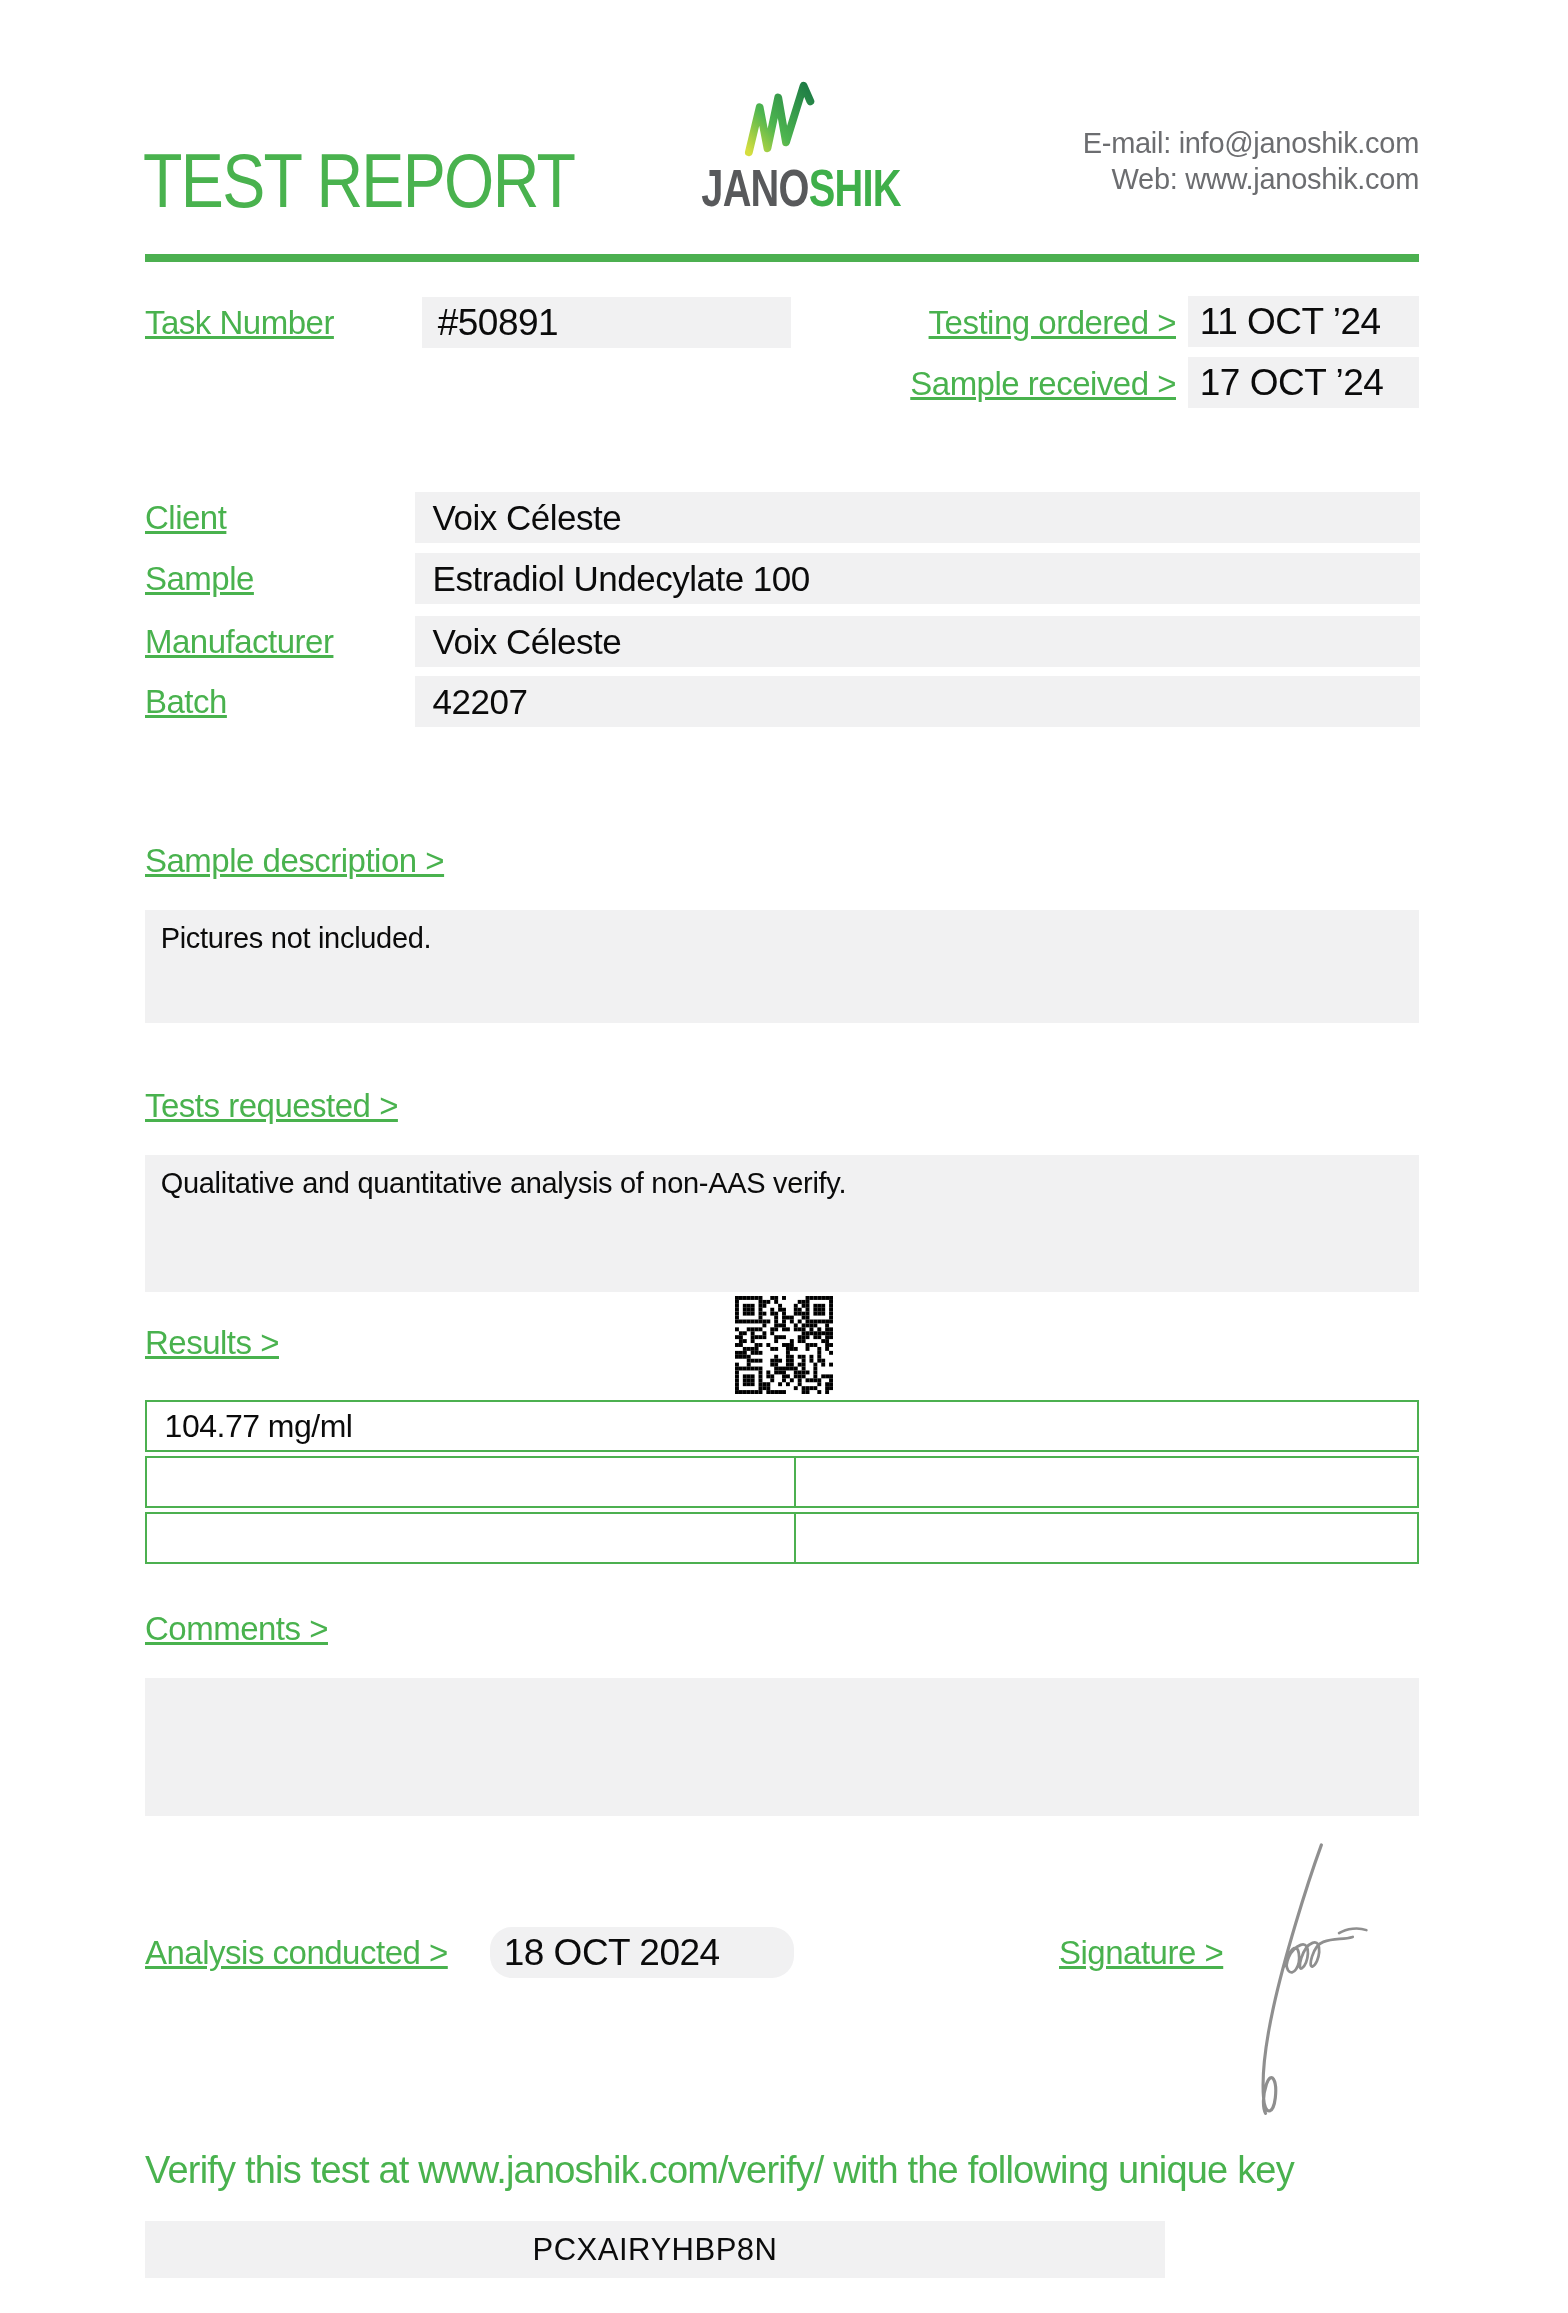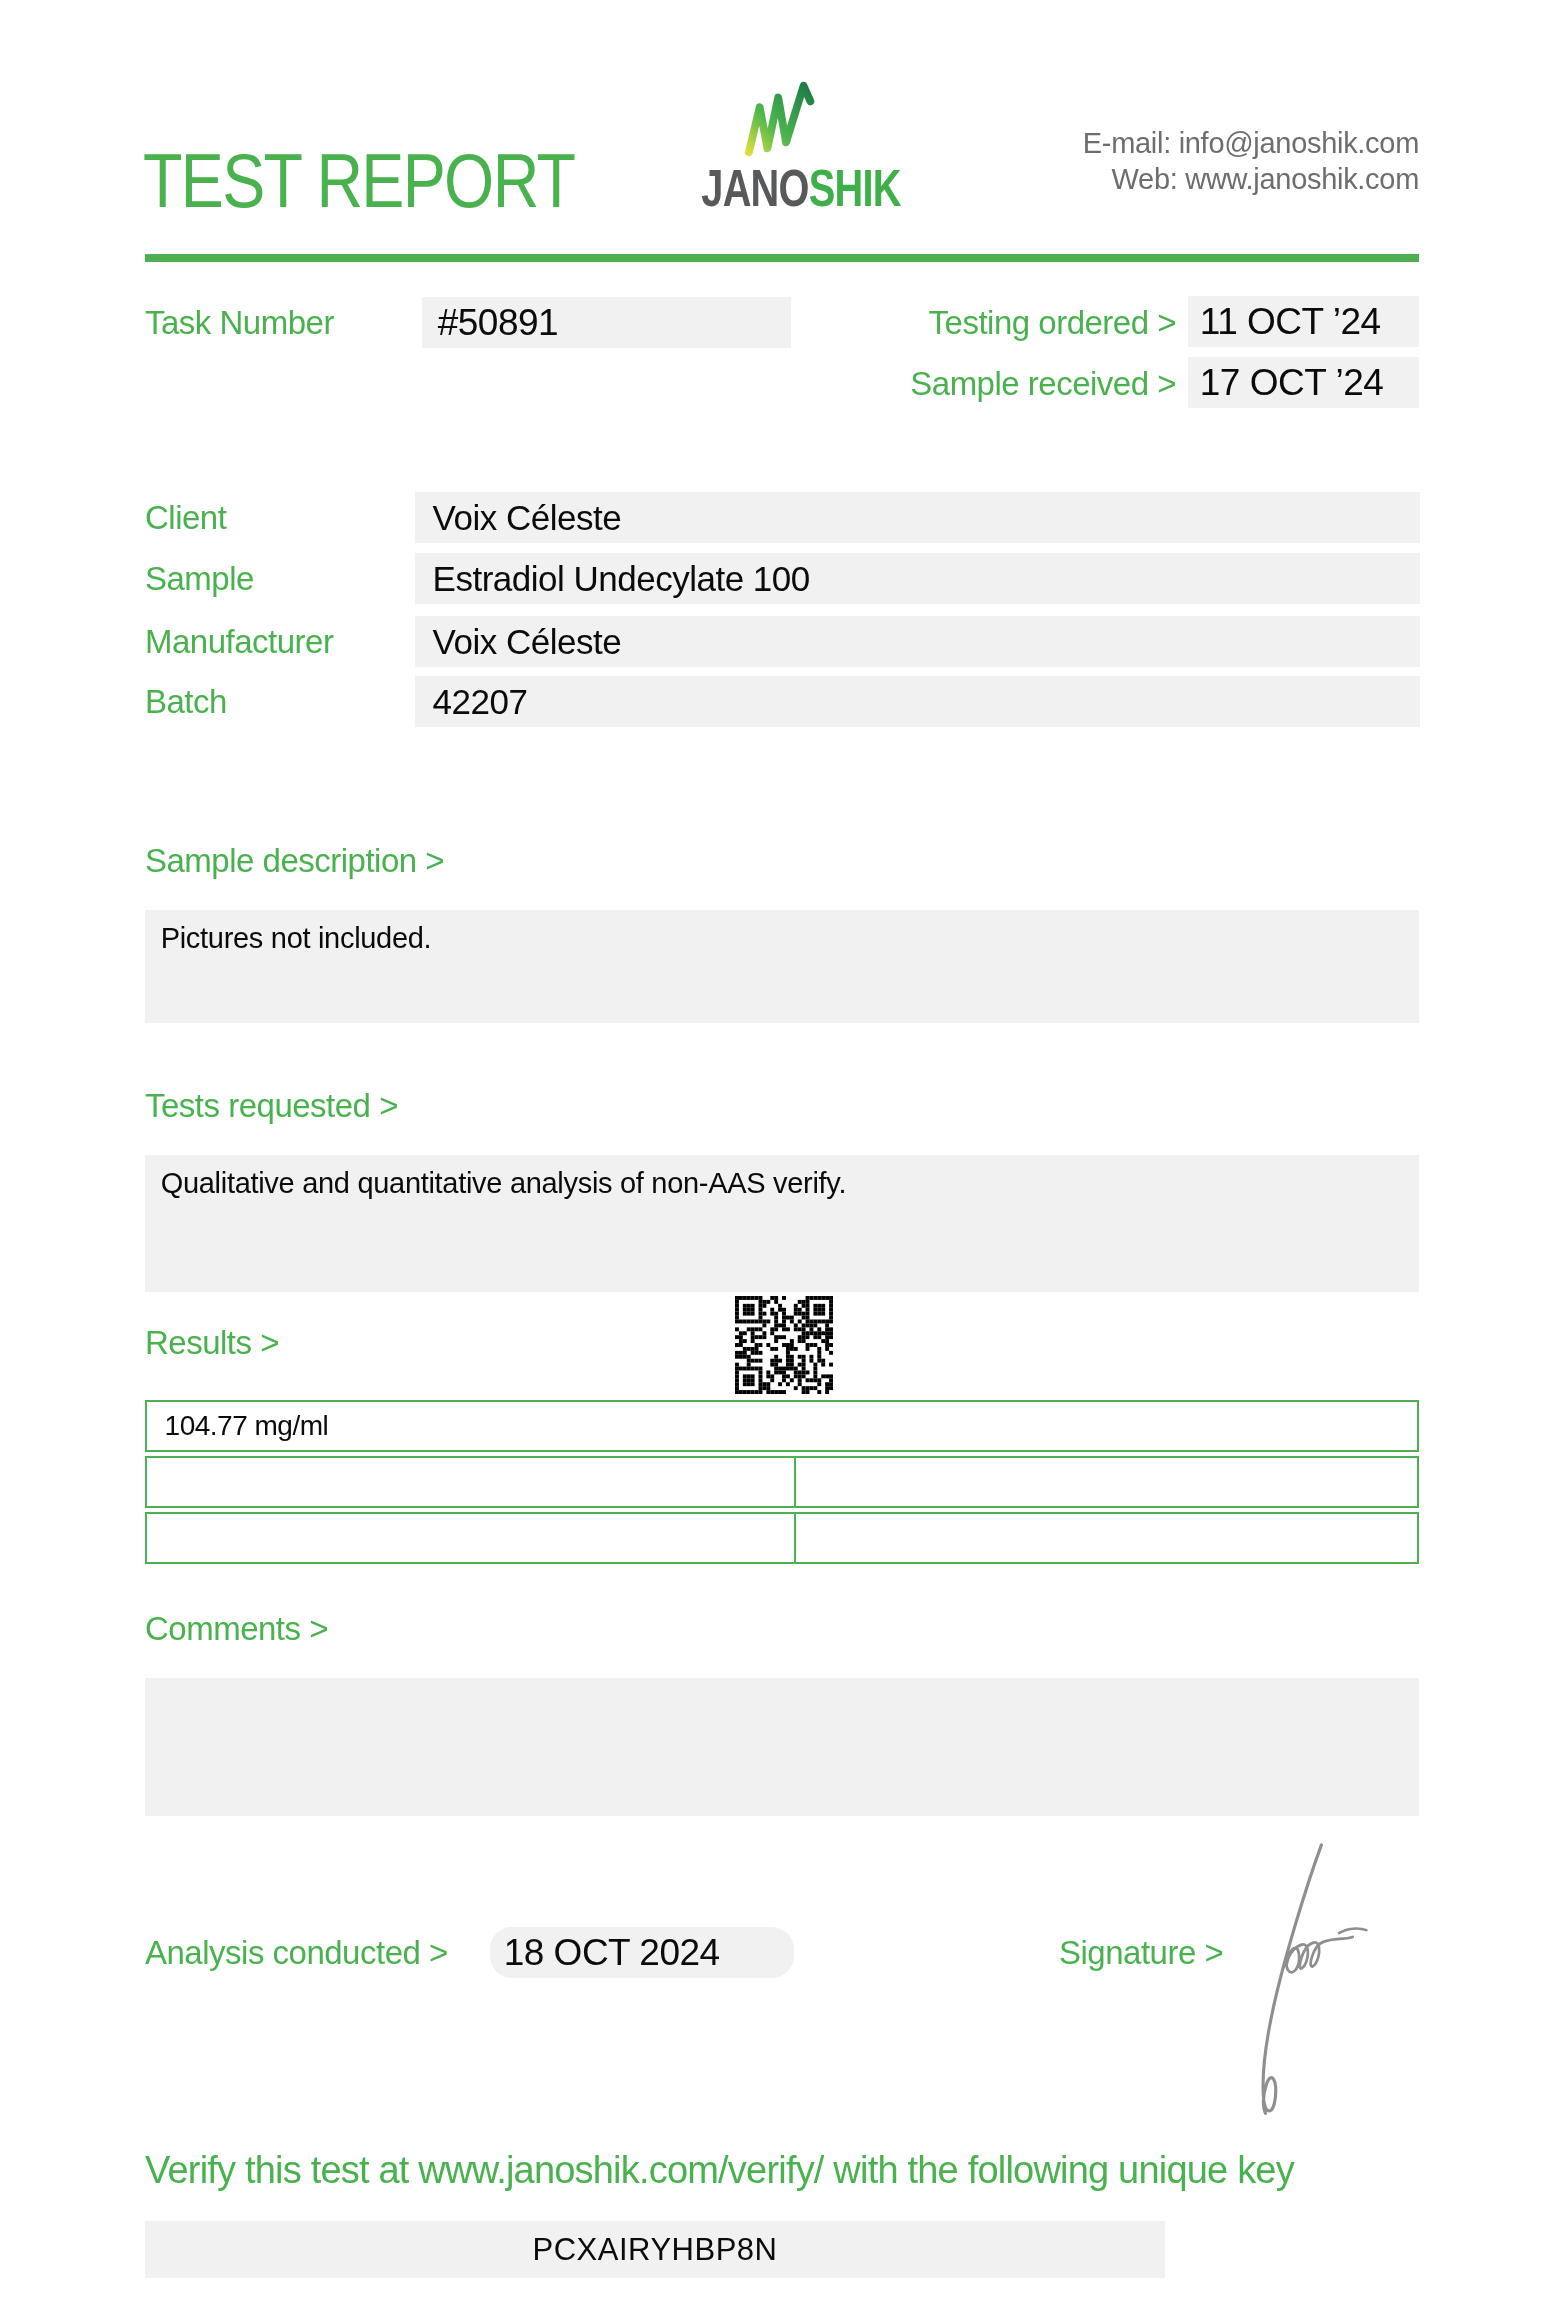--- a/index.html
+++ b/index.html
@@ -47,20 +47,21 @@
     letter-spacing:-0.3px;
   }
   .rule{left:145px;top:254px;width:1274px;height:7.8px;background:var(--green-border);}
 
   
   .glabel{
     color:var(--green);
     font-size:33px;
     letter-spacing:-0.5px;
     white-space:nowrap;
+    text-decoration:underline;
   }
   .gbox{background:var(--box);}
   .val{
     font-size:35px;color:var(--ink);
     letter-spacing:-0.5px;white-space:nowrap;
   }
 
   
   .task-label{left:145px;top:297px;line-height:51px;}
   .task-box{left:422px;top:297px;width:369px;height:51px;}
@@ -78,21 +79,21 @@
 
   
   .sec-head{left:145px;line-height:39px;}
   .sec-box{left:145px;width:1274px;}
   .sec-text{font-size:29px;letter-spacing:-0.3px;padding:11.8px 0 0 15.7px;}
 
   
   .rtable{left:145px;top:1400px;width:1274px;}
   .rrow{display:flex;margin-bottom:3.9px;border:2.9px solid var(--green-border);height:48px;}
   .rcell-l{width:631px;border-right:2.9px solid var(--green-border);line-height:48px;padding-left:15.7px;font-size:33px;letter-spacing:-0.5px;}
-  .rcell-r{flex:1;line-height:48px;padding-left:17.6px;font-size:28px;letter-spacing:-0.5px;}
+  .rcell-r{flex:1;line-height:48px;padding-left:17.6px;font-size:32px;letter-spacing:-0.5px;}
 
   .qr{left:735px;top:1296px;width:98px;height:98px;}
 
   
   .analysis-label{left:145px;top:1927px;line-height:51px;}
   .analysis-box{left:490px;top:1927px;width:304px;height:51px;border-radius:22px;}
   .analysis-box .val{padding-left:13.7px;line-height:51px;font-size:37px;}
   .sig-label{left:1059px;top:1927px;line-height:51px;}
   .sig-svg{left:1237px;top:1839px;}
   .verify{

